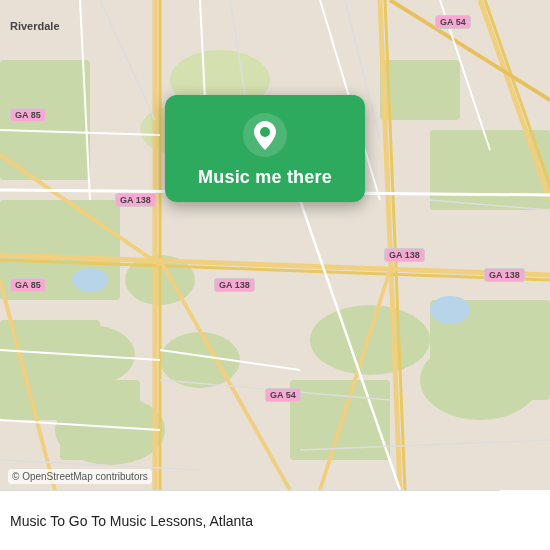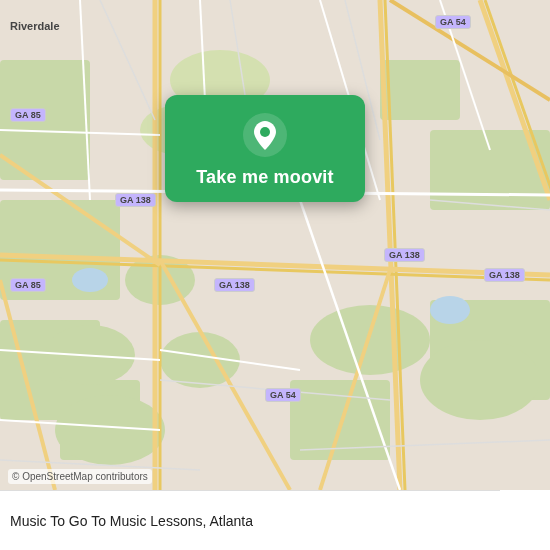--- a/index.html
+++ b/index.html
@@ -95,21 +95,21 @@
     #moovit-text {
       font-size: 20px;
       font-weight: 700;
       color: #222;
       letter-spacing: -0.5px;
     }
 
     
     .road-label {
       position: absolute;
-      background: #c4b5fd;
+      background: #f9a8d4;
       border: 1px solid #ccc;
       border-radius: 3px;
       font-size: 9px;
       font-weight: 600;
       color: #444;
       padding: 1px 4px;
     }
   </style>
 </head>
 <body>
@@ -193,21 +193,21 @@
   <div style="position:absolute; top:20px; left:10px; font-size:11px; font-weight:600; color:#444;text-align:right;">Riverdale</div>
 
   <div id="popup-card">
 
     <svg class="pin-icon" viewBox="0 0 44 44" xmlns="http://www.w3.org/2000/svg">
       <circle cx="22" cy="22" r="22" fill="rgba(255,255,255,0.15)"></circle>
 
       <path d="M22 8 C16 8 11 13 11 19 C11 26 22 37 22 37 C22 37 33 26 33 19 C33 13 28 8 22 8 Z" fill="white"></path>
       <circle cx="22" cy="19" r="5" fill="#2eaa5e"></circle>
     </svg>
-    <span class="take-me-label">Take me moovit</span>
+    <span class="take-me-label">Music me there</span>
   </div>
 
   <div style="position:absolute; bottom:6px; left:8px; font-size:10px; color:#555; background:rgba(255,255,255,0.7); padding:2px 4px; border-radius:3px;">© OpenStreetMap contributors</div>
 </div>
 
 <div id="bottom-bar">
   <div class="left-section">
     <span id="place-name">Music To Go To Music Lessons, Atlanta</span>
   </div>
 

